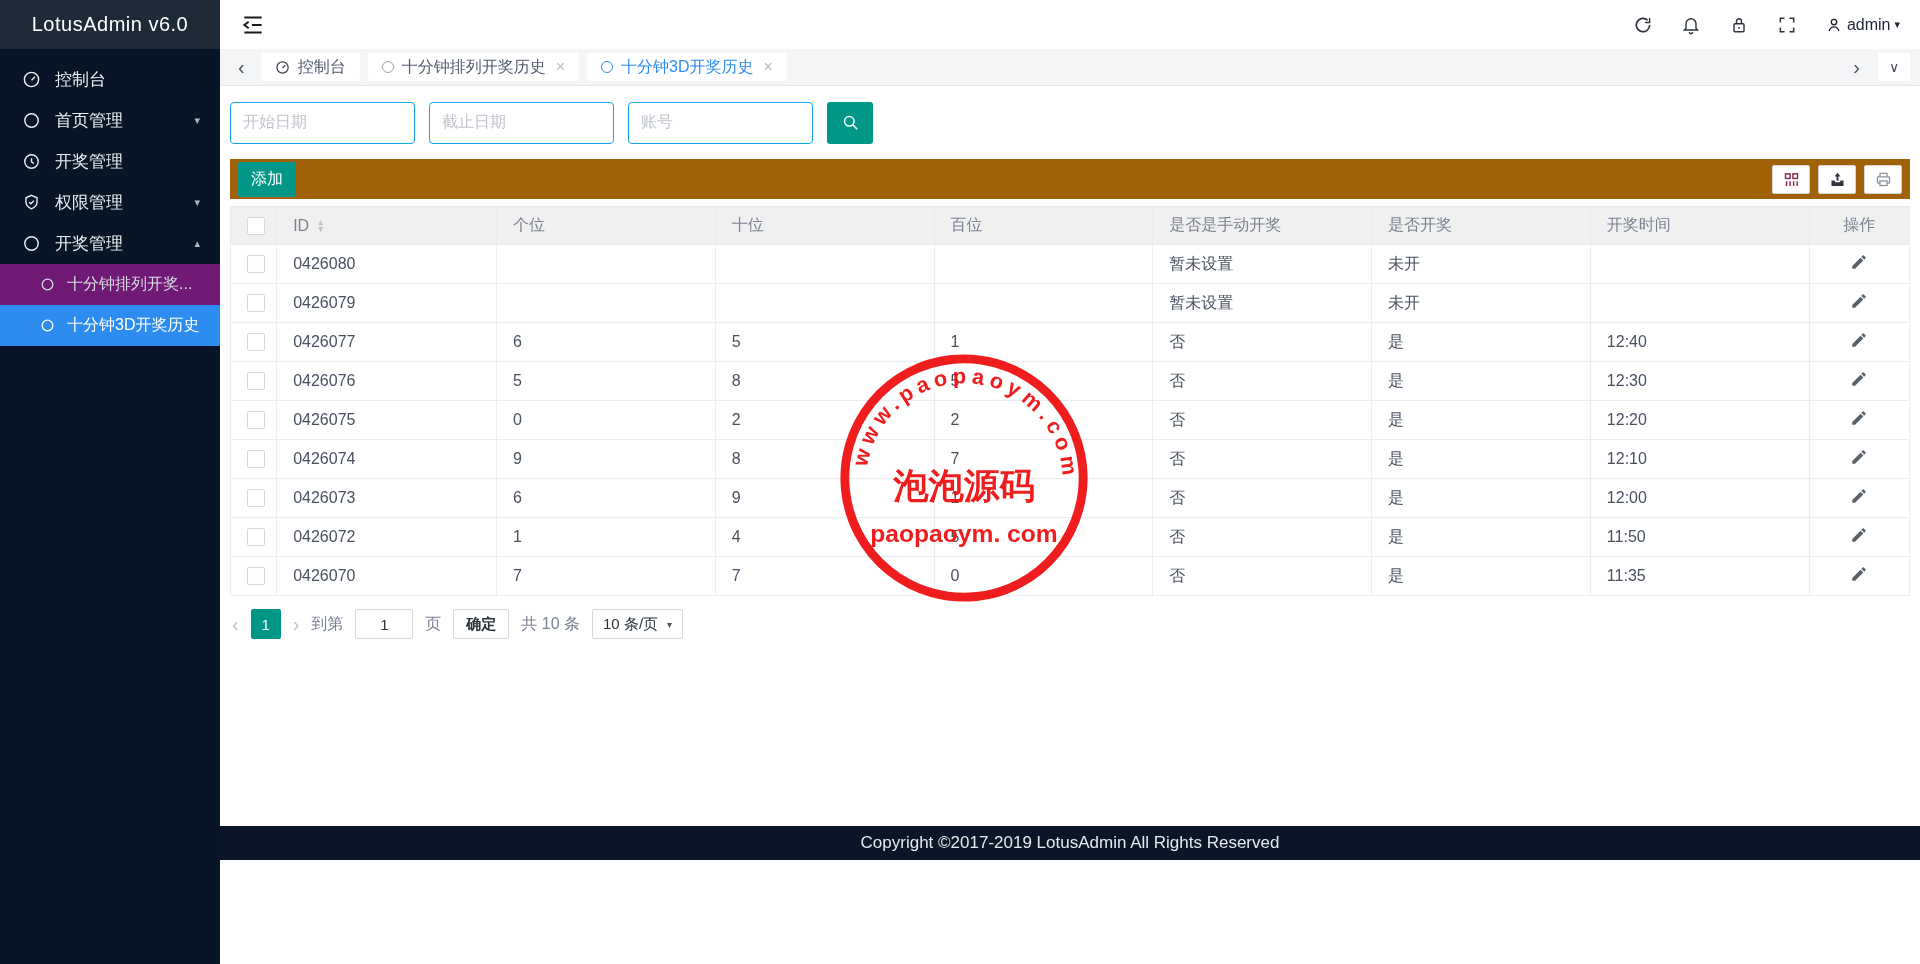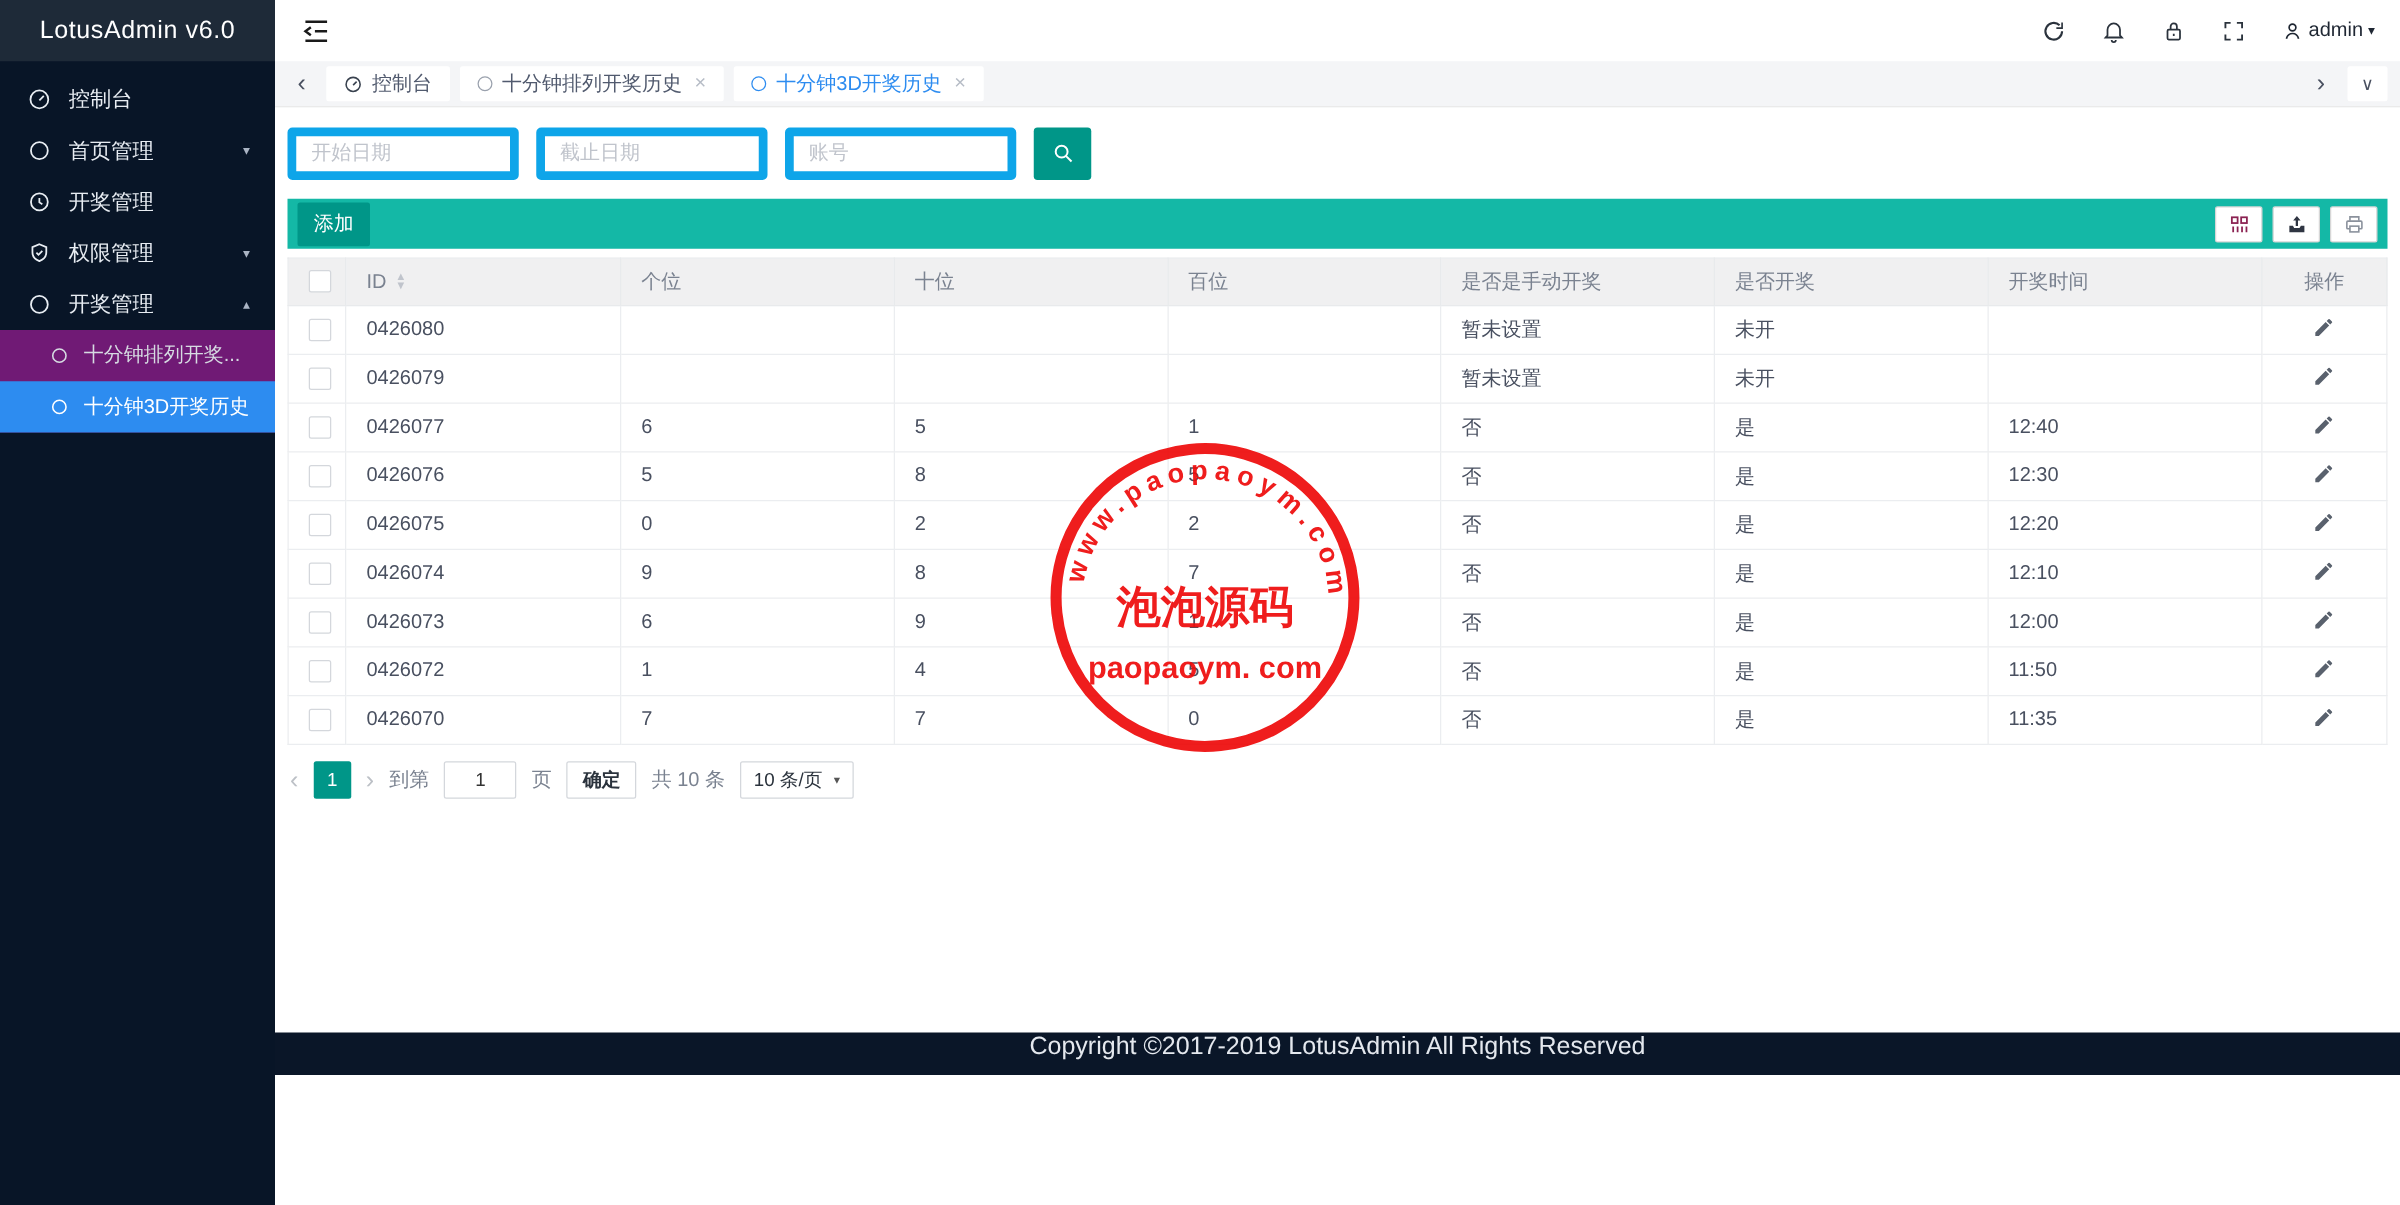--- a/index.html
+++ b/index.html
@@ -34,27 +34,27 @@
   .tab { height:28px; background:#fff; border-radius:2px; display:flex; align-items:center; gap:8px; padding:0 14px; margin-left:8px; font-size:16px; color:#515a6e; cursor:pointer; }
   .tab .circ { width:12px; height:12px; border:1px solid #9aa1ad; border-radius:50%; }
   .tab.active { color:#2d8cf0; }
   .tab.active .circ { border-color:#2d8cf0; }
   .tab .close { color:#b6bcc6; font-size:16px; margin-left:2px; }
   .tab .g-ic { width:15px; height:15px; display:inline-flex; color:#3a4350; }
   .tab-right { margin-left:auto; display:flex; align-items:center; gap:10px; }
   .tab-downbox { width:32px; height:28px; background:#fff; border-radius:2px; display:flex; align-items:center; justify-content:center; color:#495060; font-size:14px; cursor:pointer; }
 
   .filterbar { background:#fff; padding:13px 10px; display:flex; gap:14px; flex:0 0 73px; align-items:center; }
-  .f-input { width:185px; height:42px; border:7px solid #0ea5e9; border-radius:4px; padding:0 12px; font-size:16px; color:#515a6e; font-family:Liberation Mono, monospace; }
+  .f-input { width:185px; height:42px; border:1px solid #0ea5e9; border-radius:4px; padding:0 12px; font-size:16px; color:#515a6e; font-family:Liberation Mono, monospace; }
   .f-input::placeholder { color:#c0c4cc; }
   .search-btn { width:46px; height:42px; background:#009688; border:none; border-radius:3px; display:flex; align-items:center; justify-content:center; cursor:pointer; color:#fff; }
   .search-btn svg { width:19px; height:19px; }
 
   .panel { margin:0 10px; }
-  .toolbar { height:40px; background:#14b8a6; display:flex; align-items:center; padding:0 8px; margin-bottom:7px; }
+  .toolbar { height:40px; background:#a16207; display:flex; align-items:center; padding:0 8px; margin-bottom:7px; }
   .add-btn { background:#009688; color:#fff; border:none; border-radius:2px; font-size:16px; padding:7px 13px; cursor:pointer; font-family:inherit; }
   .tools { margin-left:auto; display:flex; gap:8px; }
   .tool-btn { width:38px; height:29px; background:#fff; border:1px solid #d6d6d6; border-radius:2px; display:flex; align-items:center; justify-content:center; cursor:pointer; }
   .tool-btn svg { width:17px; height:17px; }
 
   table { width:100%; border-collapse:collapse; table-layout:fixed; }
   th { height:38px; background:#f0f0f1; font-weight:400; color:#7a8290; font-size:16px; text-align:left; padding:0 16px; border:1px solid #e8eaec; }
   td { height:39px; font-size:16px; color:#495060; padding:0 16px; border:1px solid #ebedf0; background:#fff; }
   tr.hl td { background:#f5f5f6; }
   .c-center { text-align:center; }
@@ -65,21 +65,21 @@
 
   .pagination { display:flex; align-items:center; gap:12px; padding:13px 2px; font-size:16px; color:#7a8290; }
   .pg-chev { color:#bcc0c6; font-size:20px; cursor:pointer; line-height:1; }
   .pg-cur { width:30px; height:30px; background:#009688; color:#fff; border-radius:2px; display:flex; align-items:center; justify-content:center; font-size:15px; cursor:pointer; }
   .pg-input { width:58px; height:30px; border:1px solid #d4d7dc; border-radius:2px; text-align:center; font-size:15px; color:#333; font-family:inherit; }
   .pg-confirm { height:30px; padding:0 12px; background:#fff; border:1px solid #d4d7dc; border-radius:2px; font-size:15px; color:#2b333d; font-weight:bold; cursor:pointer; font-family:inherit; }
   .pg-size { height:30px; border:1px solid #d4d7dc; border-radius:2px; background:#fff; display:flex; align-items:center; gap:9px; padding:0 10px; font-size:15px; color:#2b333d; cursor:pointer; }
   .pg-size .caret { font-size:10px; color:#555; }
 
   .spacer { flex:1; }
-  footer { height:34px; background:#0a1628; color:#e4e8ee; font-size:20px; display:flex; justify-content:center; flex:0 0 34px; }
+  footer { height:34px; background:#0a1628; color:#e4e8ee; font-size:17px; display:flex; align-items:center; justify-content:center; flex:0 0 34px; }
 
   .watermark { position:absolute; left:836px; top:350px; width:256px; height:256px; z-index:9; opacity:.92; pointer-events:none; }
 </style>
 </head>
 <body>
 
 <aside class="sidebar">
   <div class="side-header">LotusAdmin v6.0</div>
   <nav class="menu">
     <div class="mi">

